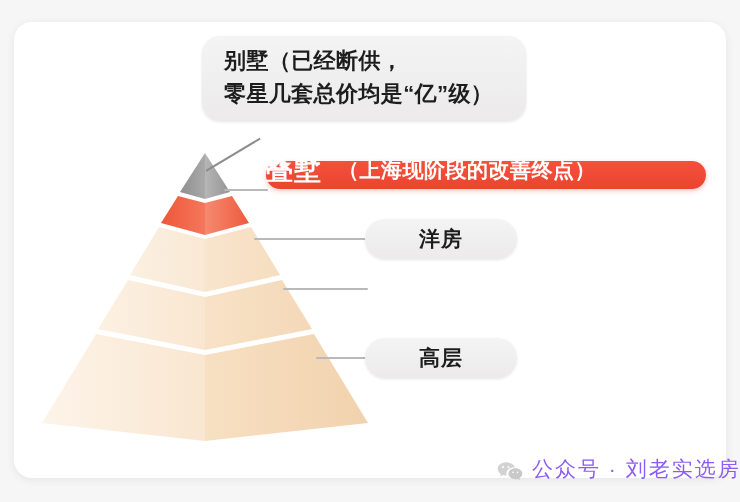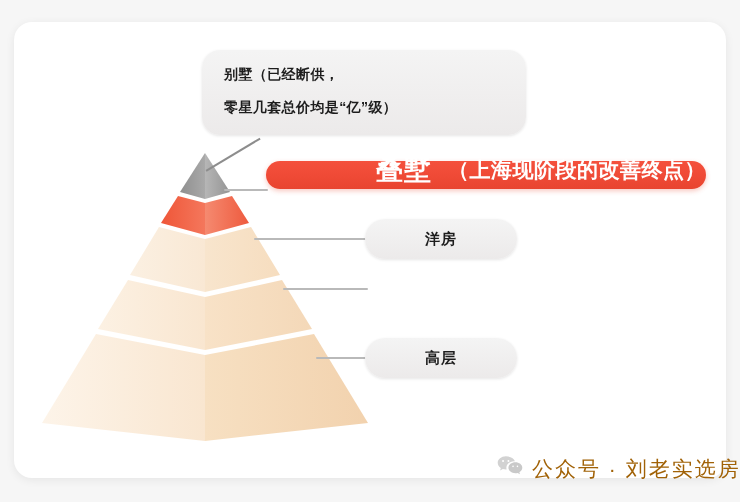--- a/index.html
+++ b/index.html
@@ -62,56 +62,56 @@
     box-shadow: 0 1px 3px rgba(0,0,0,0.10);
     color: #1d1d1d;
     font-weight: bold;
     display: flex;
     align-items: center;
     justify-content: center;
     box-sizing: border-box;
   }
   .label-villa {
     left: 202px;
-    top: 50px;
+    top: 36px;
     width: 324px;
     height: 85px;
     border-radius: 18px;
     padding: 8px 18px 10px 22px;
     display: block;
-    font-size: 14px;
+    font-size: 22px;
     line-height: 33px;
     letter-spacing: 0.4px;
   }
   .label-villa .l1 { display:block; }
   .label-villa .l2 { display:block; }
 
   .pill {
     position: absolute;
     height: 40px;
     border-radius: 20px;
-    font-size: 15px;
+    font-size: 21px;
     letter-spacing: 1px;
   }
   .pill-yangfang { left: 365px; top: 219px; width: 152px; }
   .pill-xiaogao  { left: 365px; top: 269px; width: 152px; }
   .pill-gaoceng  { left: 365px; top: 338px; width: 152px; }
 
   .pill-red {
     position: absolute;
     left: 266px;
     top: 161px;
     width: 440px;
     height: 28px;
     border-radius: 23px;
     background: linear-gradient(180deg,#f4503c 0%, #ef4a36 55%, #e8442f 100%);
     box-shadow: 0 2px 5px rgba(231,70,46,0.30);
     display: flex;
     align-items: center;
-    justify-content: flex-end;
+    justify-content: flex-start;
     color: #ffffff;
     box-sizing: border-box;
     padding-bottom: 10px;
   }
   .pill-red .big {
     font-size: 27px;
     font-weight: bold;
     letter-spacing: 1px;
   }
   .pill-red .small {
@@ -119,22 +119,22 @@
     font-weight: bold;
     letter-spacing: 0.5px;
     margin-left: 16px;
   }
   
   .watermark {
     position: absolute;
     left: 497px;
     top: 455px;
     display: flex;
-    align-items: flex-start;
-    color: #a16207;
+    align-items: flex-end;
+    color: #8b5cf6;
     font-size: 21px;
     letter-spacing: 2px;
     white-space: nowrap;
   }
   .wechat-icon {
     width: 26px;
     height: 22px;
     margin-right: 9px;
     flex: 0 0 auto;
   }

